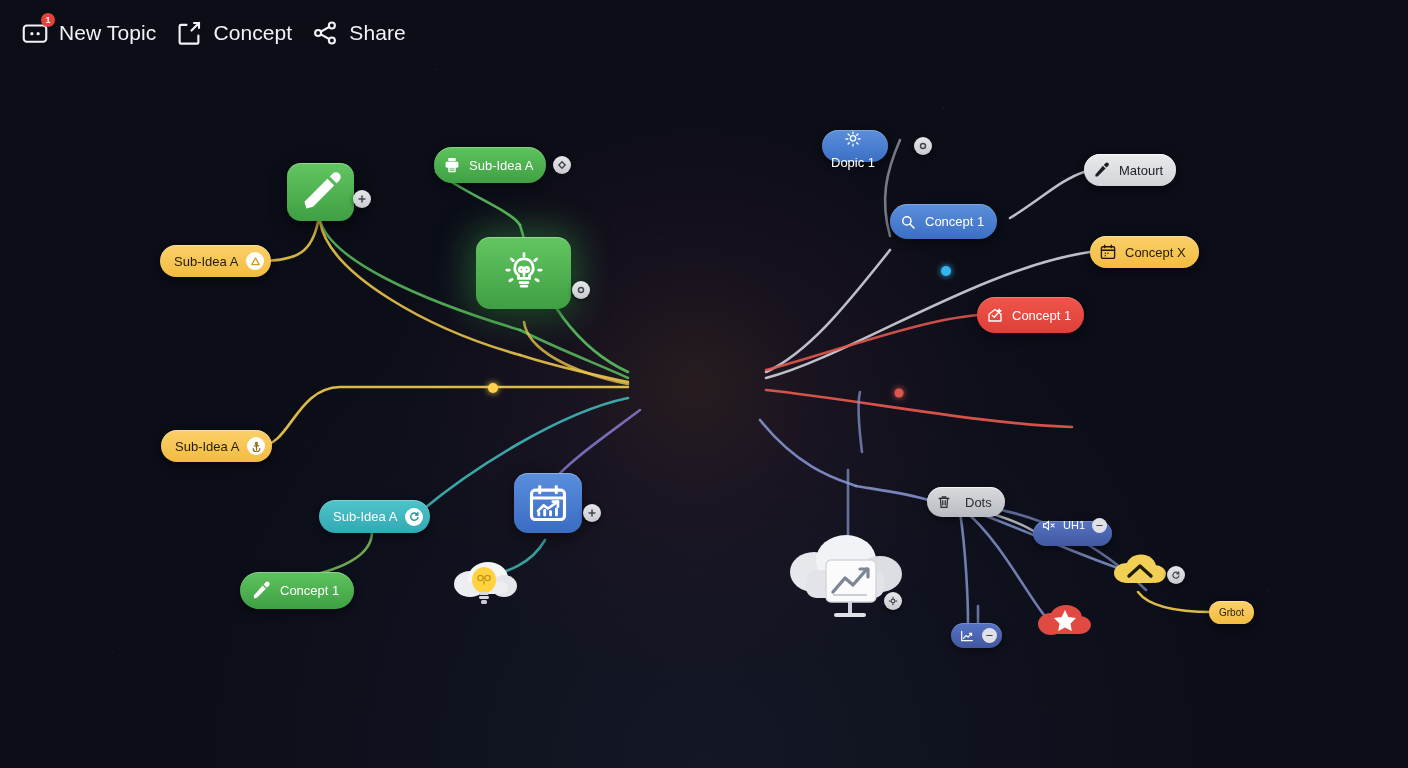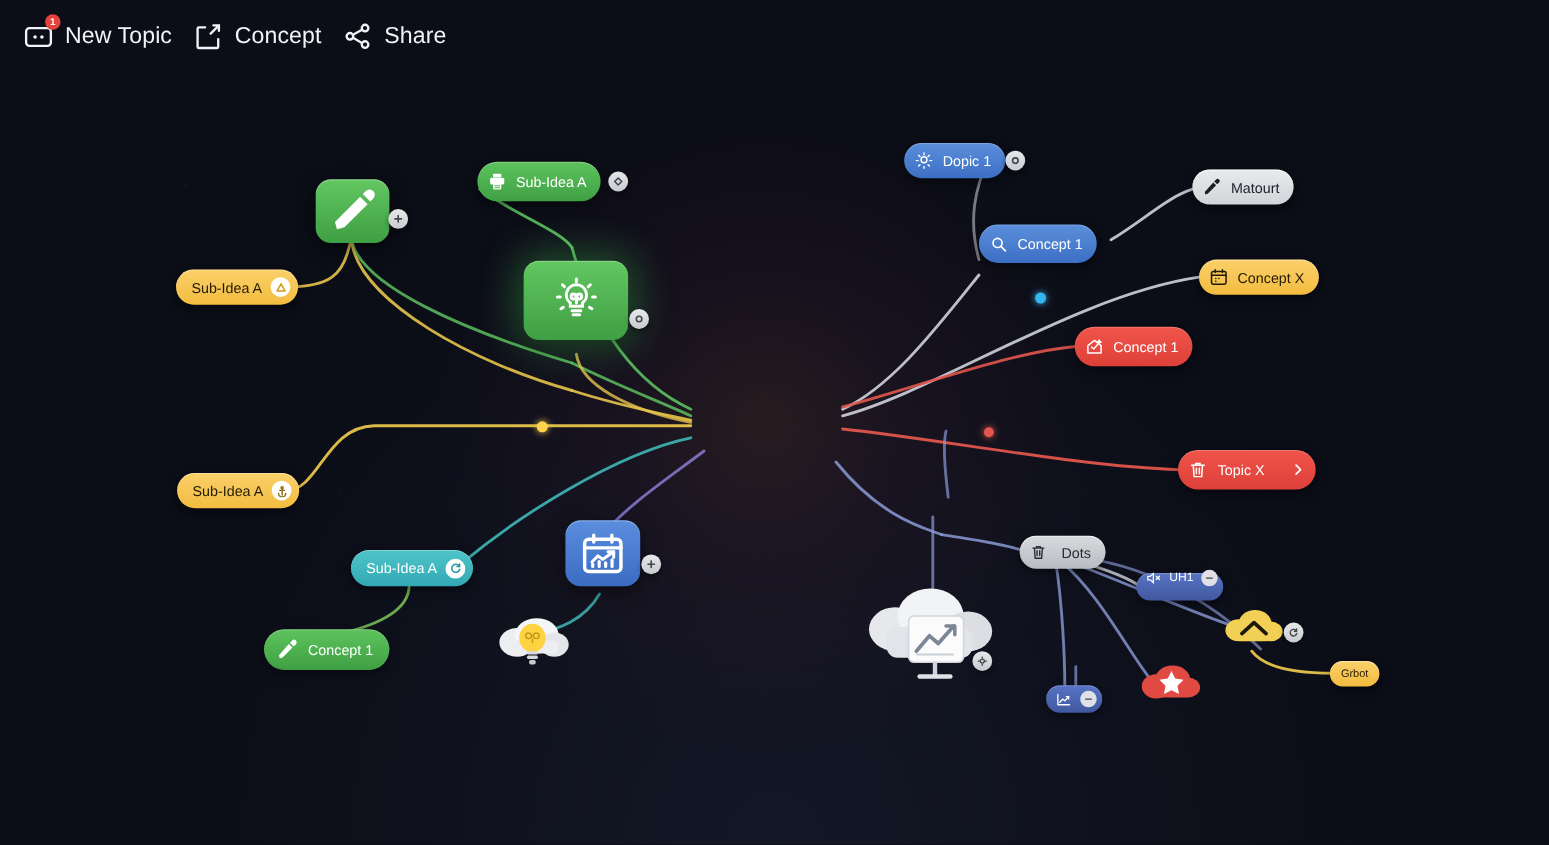--- a/index.html
+++ b/index.html
@@ -306,21 +306,21 @@
       <path d="M7 18.5v-1.2M10.2 18.5v-2.4M13.4 18.5v-1.8M16.6 18.5v-3.2" stroke-width="1.6"></path>
     </svg>
   </div>
   <div class="handle" style="left:583px;top:504px;">
     <svg viewBox="0 0 12 12" stroke="#44464e" stroke-width="1.8" stroke-linecap="round">
         <path d="M6 2.5v7M2.5 6h7"></path>
       </svg>
   </div>
 
 
-  <div class="node pill n-blue" style="left:822px;top:130px;">
+  <div class="node pill n-blue" style="left:822px;top:130px;flex-direction:column;">
     <svg class="nico" viewBox="0 0 24 24" fill="none" stroke="#fff" stroke-width="1.7" stroke-linecap="round">
       <circle cx="12" cy="11" r="3.6"></circle>
       <path d="M12 2.6v2.4M5.4 5.4l1.7 1.7M2.6 12H5M5.4 18.6l1.7-1.7M12 21.4V19M18.6 18.6l-1.7-1.7M21.4 12H19M18.6 5.4l-1.7 1.7"></path>
     </svg>
     <span class="nlabel">Dopic 1</span>
   </div>
   <div class="handle" style="left:914px;top:137px;">
     <svg viewBox="0 0 12 12">
         <circle cx="6" cy="6" r="3" fill="none" stroke="#44464e" stroke-width="1.8"></circle>
       </svg>
@@ -355,31 +355,20 @@
 
   <div class="node pill n-red" style="left:977px;top:297px;height:36px;">
     <svg class="nico" viewBox="0 0 24 24" fill="none" stroke="#fff" stroke-width="1.8" stroke-linecap="round" stroke-linejoin="round">
       <path d="M4 11 L12 4.6 L20 11 V20 H4 Z"></path>
       <path d="M8.4 12.6 L11 15 L15.8 9.6"></path>
       <path d="M17.6 4.2l.7 1.6 1.6.7-1.6.7-.7 1.6-.7-1.6-1.6-.7 1.6-.7z" fill="#fff"></path>
     </svg>
     <span class="nlabel">Concept 1</span>
   </div>
 
-  <div class="node pill n-red" style="left:1071px;top:409px;height:36px;padding-right:9px;gap:9px;">
-    <svg class="nico" viewBox="0 0 24 24" fill="none" stroke="#fff" stroke-width="1.8" stroke-linecap="round">
-      <path d="M4.4 6.6h15.2M9.4 6.6V4.4h5.2v2.2"></path>
-      <path d="M6.4 6.6 L7.4 20.4 h9.2 L17.6 6.6"></path>
-      <path d="M10.2 10.2v6.6M13.8 10.2v6.6"></path>
-    </svg>
-    <span class="nlabel">Topic X</span>
-    <svg class="nico" style="width:14px;height:14px;margin-left:14px;" viewBox="0 0 24 24" fill="none" stroke="#fff" stroke-width="2.6" stroke-linecap="round" stroke-linejoin="round">
-      <path d="M9 5l7 7-7 7"></path>
-    </svg>
-  </div>
 
   <div class="node pill n-green" style="left:434px;top:147px;height:36px;">
     <svg class="nico" viewBox="0 0 24 24" fill="#fff">
       <rect x="7" y="2.6" width="10" height="4.4" rx="1"></rect>
       <rect x="3.4" y="7.6" width="17.2" height="8" rx="1.8"></rect>
       <rect x="7" y="15" width="10" height="6.6" rx="1"></rect>
       <rect x="8.6" y="16.6" width="6.8" height="1.2" fill="#4fb254"></rect>
       <rect x="8.6" y="19" width="6.8" height="1.2" fill="#4fb254"></rect>
     </svg>
     <span class="nlabel">Sub-Idea A</span>

